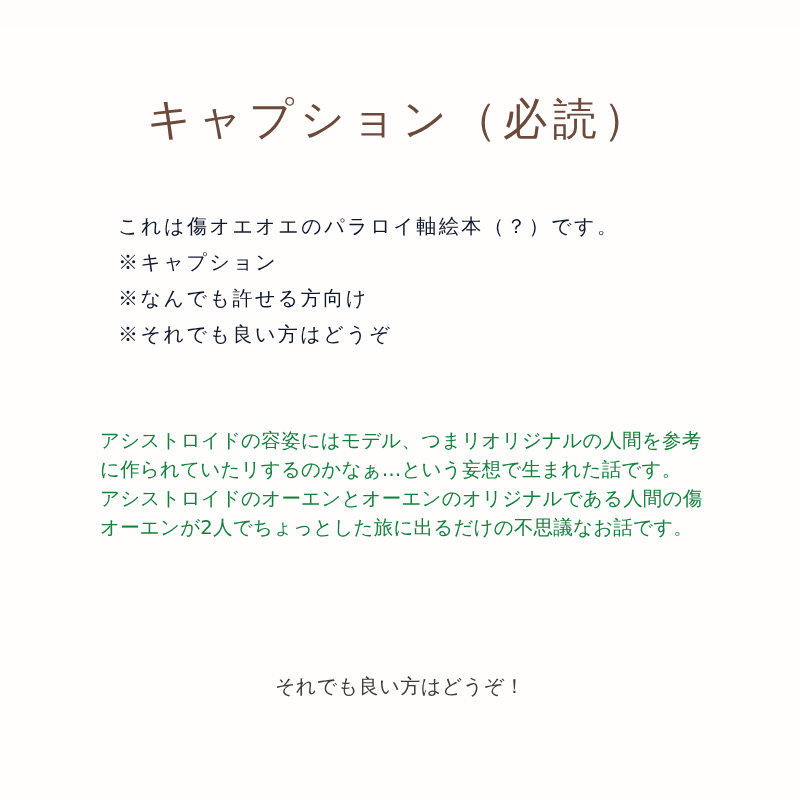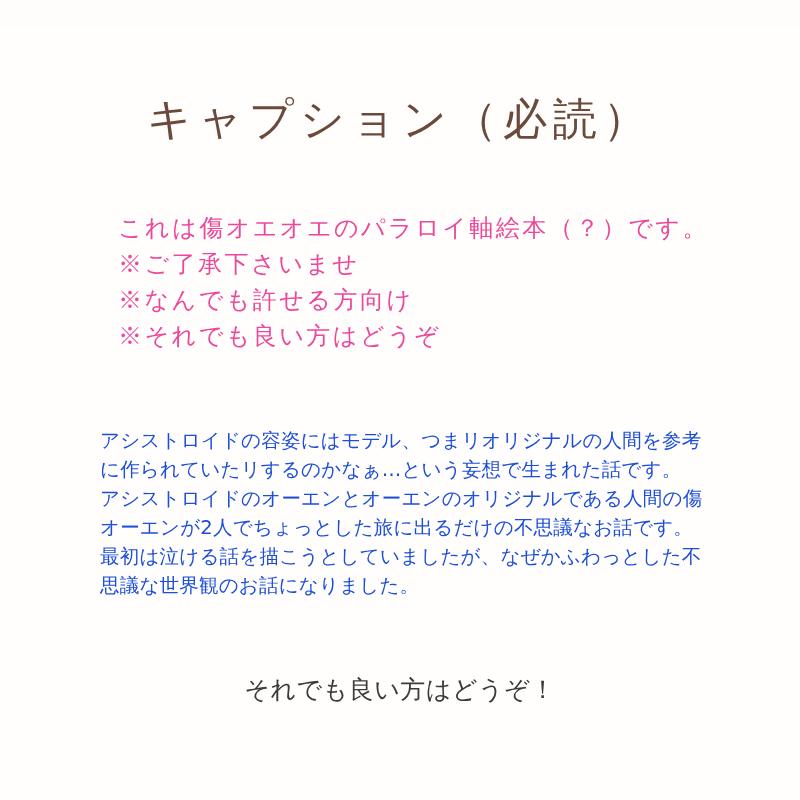--- a/index.html
+++ b/index.html
@@ -31,70 +31,69 @@
     letter-spacing: 6px;
     color: #6b4a3c;
     font-family: "DejaVu Sans", sans-serif;
     white-space: nowrap;
   }
   .notes {
     position: absolute;
     left: 118px;
     top: 182px;
     width: 600px;
-    color: #ec4899;
-    font-size: 24px;
+    color: #0f172a;
+    font-size: 20px;
     line-height: 36px;
     letter-spacing: 2.5px;
-    font-family: Liberation Serif, serif;
+    font-family: Liberation Mono, monospace;
   }
   .notes .line {
     white-space: nowrap;
   }
   .body-text {
     position: absolute;
     left: 100px;
     top: 398px;
     width: 620px;
-    color: #1d4ed8;
+    color: #15803d;
     font-size: 19.5px;
     line-height: 29px;
     letter-spacing: 0.2px;
     font-family: "DejaVu Sans", sans-serif;
   }
   .body-text .p {
     margin: 0;
   }
   .closing {
     position: absolute;
     left: 0;
     top: 645px;
     width: 800px;
     text-align: center;
     color: #3f3a38;
-    font-size: 25px;
+    font-size: 20px;
     letter-spacing: 0.5px;
     font-family: "DejaVu Sans", sans-serif;
   }
 </style>
 </head>
 <body>
 
 <div class="page">
 
   <div class="title">キャプション（必読）</div>
 
   <div class="notes">
     <div class="line">これは傷オエオエのパラロイ軸絵本（？）です。</div>
-    <div class="line">※ご了承下さいませ</div>
+    <div class="line">※キャプション</div>
     <div class="line">※なんでも許せる方向け</div>
     <div class="line">※それでも良い方はどうぞ</div>
   </div>
 
   <div class="body-text">
     <p class="p">アシストロイドの容姿にはモデル、つまリオリジナルの人間を参考に作られていたリするのかなぁ…という妄想で生まれた話です。</p>
     <p class="p">アシストロイドのオーエンとオーエンのオリジナルである人間の傷オーエンが2人でちょっとした旅に出るだけの不思議なお話です。</p>
-    <p class="p">最初は泣ける話を描こうとしていましたが、なぜかふわっとした不思議な世界観のお話になりました。</p>
   </div>
 
   <div class="closing">それでも良い方はどうぞ！</div>
 
 </div>
 
 </body></html>

